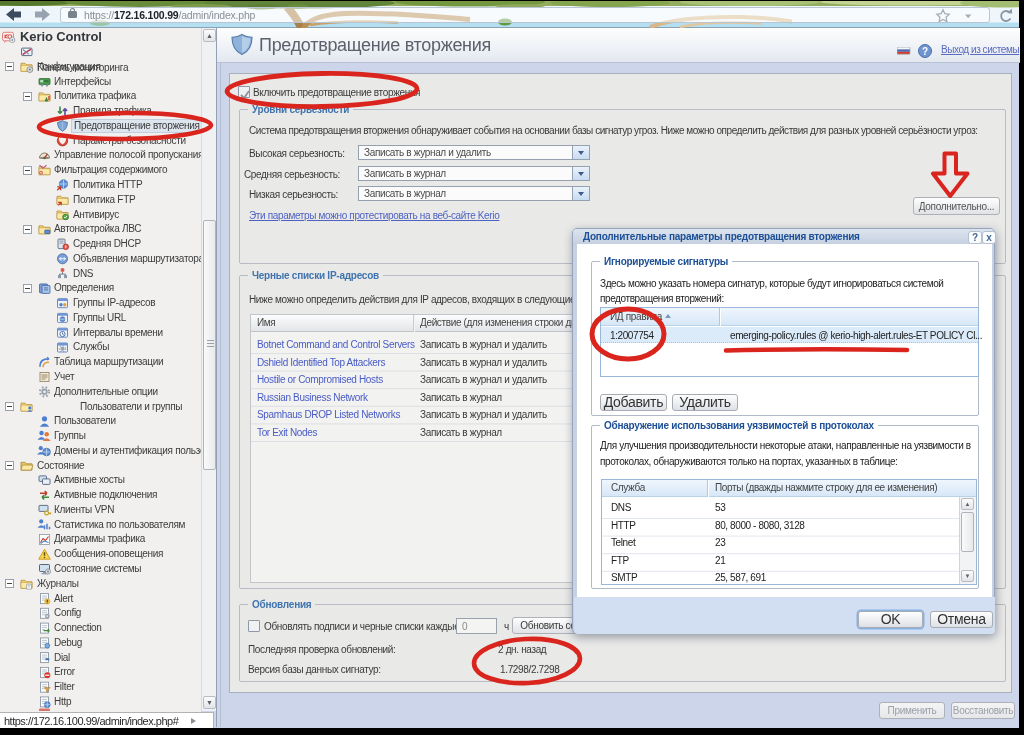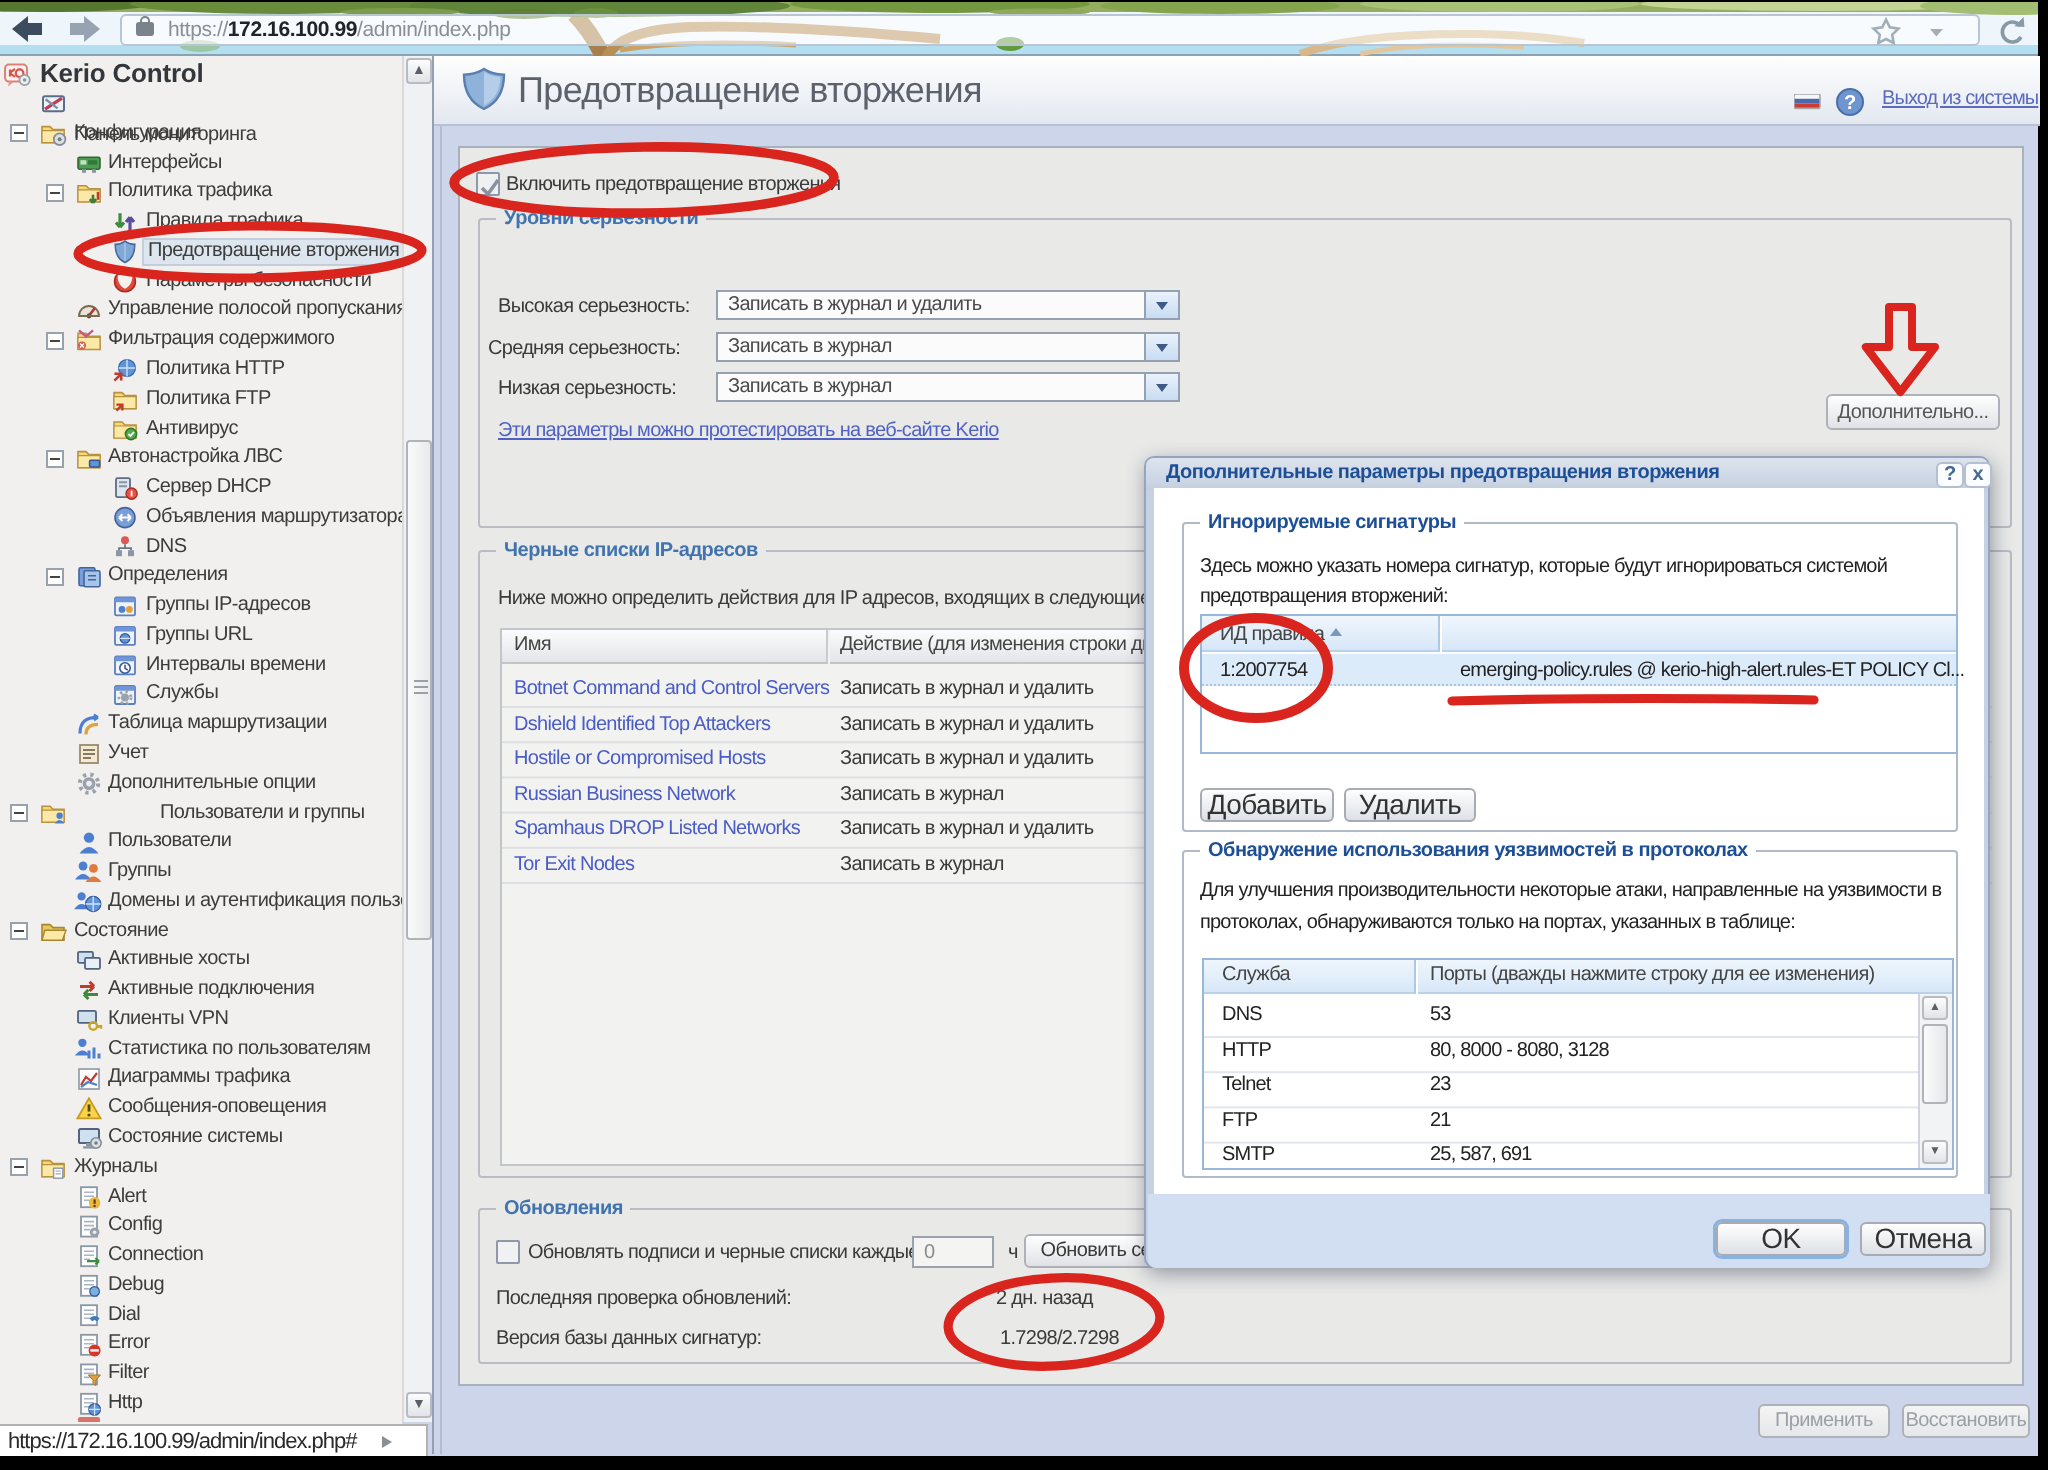--- a/index.html
+++ b/index.html
@@ -407,21 +407,21 @@
 <div class="tr" style="left:73px;top:92px;background:#dde5ee;border:1px solid #c3cedd;padding:0 2px;margin:-1px 0 0 -2px;">Предотвращение вторжения</div>
 <div class="tr" style="left:73px;top:107px;">Параметры безопасности</div>
 <div class="tr" style="left:54px;top:121px;">Управление полосой пропускания и</div>
 <div class="xb" style="left:23px;top:138px"></div>
 <div class="tr" style="left:54px;top:136px;">Фильтрация содержимого</div>
 <div class="tr" style="left:73px;top:151px;">Политика HTTP</div>
 <div class="tr" style="left:73px;top:166px;">Политика FTP</div>
 <div class="tr" style="left:73px;top:181px;">Антивирус</div>
 <div class="xb" style="left:23px;top:197px"></div>
 <div class="tr" style="left:54px;top:195px;">Автонастройка ЛВС</div>
-<div class="tr" style="left:73px;top:210px;">Сервер DHCP</div>
+<div class="tr" style="left:73px;top:210px;">Средняя DHCP</div>
 <div class="tr" style="left:73px;top:225px;">Объявления маршрутизатора I</div>
 <div class="tr" style="left:73px;top:240px;">DNS</div>
 <div class="xb" style="left:23px;top:256px"></div>
 <div class="tr" style="left:54px;top:254px;">Определения</div>
 <div class="tr" style="left:73px;top:269px;">Группы IP-адресов</div>
 <div class="tr" style="left:73px;top:284px;">Группы URL</div>
 <div class="tr" style="left:73px;top:299px;">Интервалы времени</div>
 <div class="tr" style="left:73px;top:313px;">Службы</div>
 <div class="tr" style="left:54px;top:328px;">Таблица маршрутизации</div>
 <div class="tr" style="left:54px;top:343px;">Учет</div>
@@ -477,20 +477,21 @@
    <div id="logout">Выход из системы</div>
   </div>
   <div id="panel">
    <div class="cb" style="left:8px;top:12px;background:#eef0f2"><svg width="12" height="12">
               <path d="M2,6 l3,3 5,-7" stroke="#8a929e" stroke-width="1.8" fill="none"></path>
             </svg></div>
    <div class="t11" style="left:23px;top:13px">Включить предотвращение вторжения</div>
 
    <div class="fs" style="left:9px;top:35px;width:767px;height:155px">
     <div class="leg">Уровни серьезности</div>
+    <div class="t11" style="left:9px;top:15px;letter-spacing:-0.45px">Система предотвращения вторжения обнаруживает события на основании базы сигнатур угроз. Ниже можно определить действия для разных уровней серьёзности угроз:</div>
     <div class="t11" style="left:9px;top:38px">Высокая серьезность:</div>
     <div class="t11" style="left:4px;top:59px">Средняя серьезность:</div>
     <div class="t11" style="left:9px;top:79px">Низкая серьезность:</div>
     <div class="combo" style="left:118px;top:35px">
               <span>Записать в журнал и удалить</span>
               <div class="cbtn"></div>
             </div>
     <div class="combo" style="left:118px;top:56px">
               <span>Записать в журнал</span>
               <div class="cbtn"></div>

